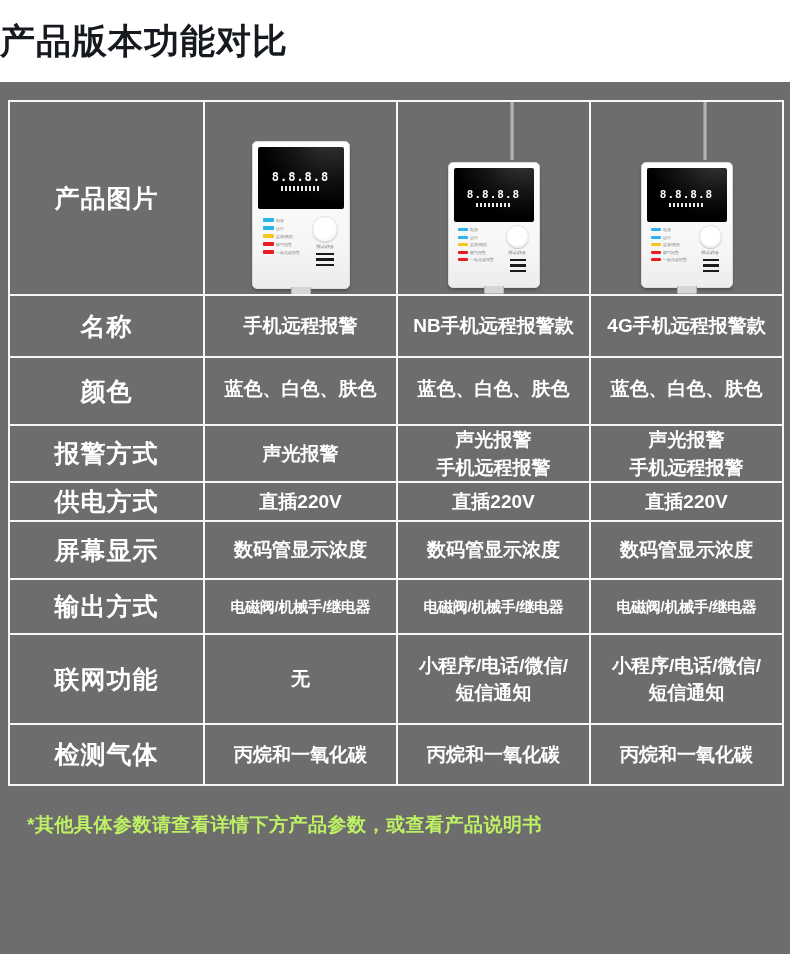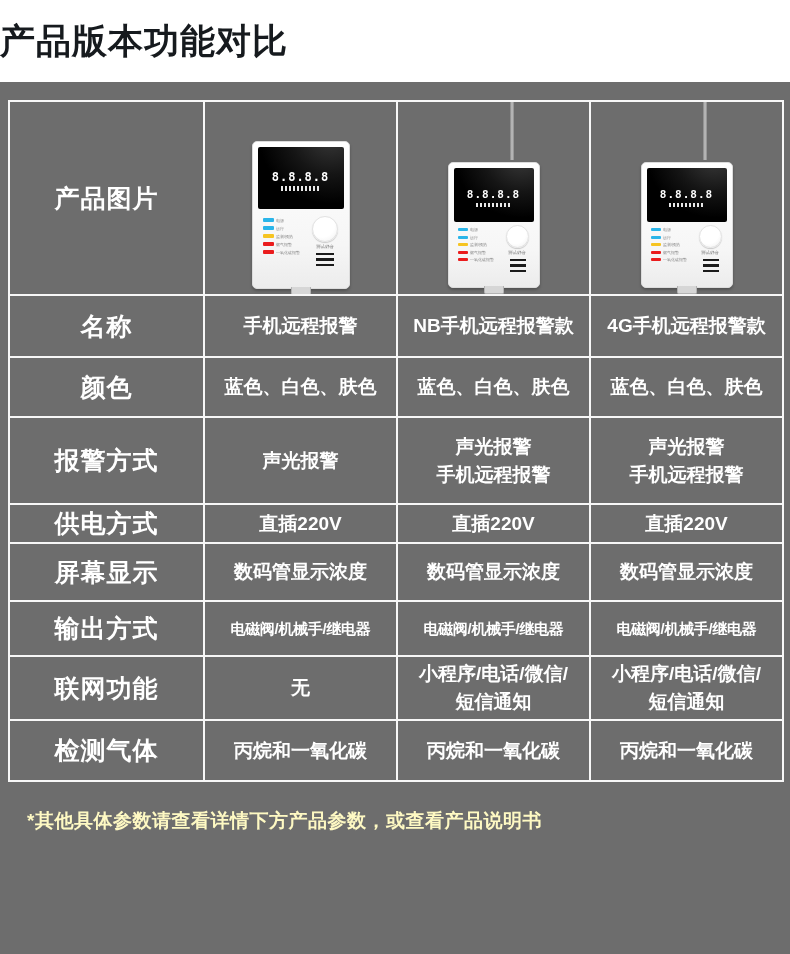--- a/index.html
+++ b/index.html
@@ -49,27 +49,27 @@
   }
   td.cell-value{
     font-size:19px;
     font-weight:600;
     white-space:pre-line;
     line-height:1.45;
   }
   td.cell-value.dense{font-size:15px;letter-spacing:-0.3px;}
   tr.r-image{height:194px;}
   tr.r-name{height:62px;border-radius:7px;}
-  tr.r-color{height:60px;}
-  tr.r-alarm{height:87px;}
+  tr.r-color{height:68px;font-family:Liberation Mono, monospace;}
+  tr.r-alarm{height:57px;}
   tr.r-shell{height:59px;}
   tr.r-power{height:39px;}
   tr.r-screen{height:58px;}
   tr.r-output{height:55px;}
-  tr.r-net{height:64px;margin-top:28px;}
+  tr.r-net{height:90px;margin-top:28px;}
   tr.r-gas{height:61px;}
   
   td.image-cell{position:relative;}
   .wire{
     position:absolute;top:0;left:calc(50% + 16px);
     width:4px;height:58px;
     background:linear-gradient(90deg,#838383,#c2c2c2 50%,#8a8a8a);
   }
   .device{
     position:relative;
@@ -130,21 +130,21 @@
   .pipe-assembly{
     position:absolute;left:50%;transform:translateX(-50%);bottom:-24px;
     display:flex;flex-direction:column;align-items:center;
   }
   .pipe-connector{width:18px;height:7px;background:#d6d6d6;border:1px solid #b3b3b3;border-top:none;border-radius:0 0 2px 2px;}
   .pipe-tubes{display:flex;gap:3px;}
   .pipe-tube{width:3.5px;height:17px;background:linear-gradient(90deg,#bdbdbd,#efefef 50%,#b5b5b5);}
   
   .footnote{
     margin:26px 0 0 27px;
-    color:#fef9c3;
+    color:#bef264;
     font-size:19px;
     font-weight:600;
     letter-spacing:0.5px;
   }
 </style>
 </head>
 <body>
 
 <div class="header">
   <div class="page-title">产品版本功能对比</div>

